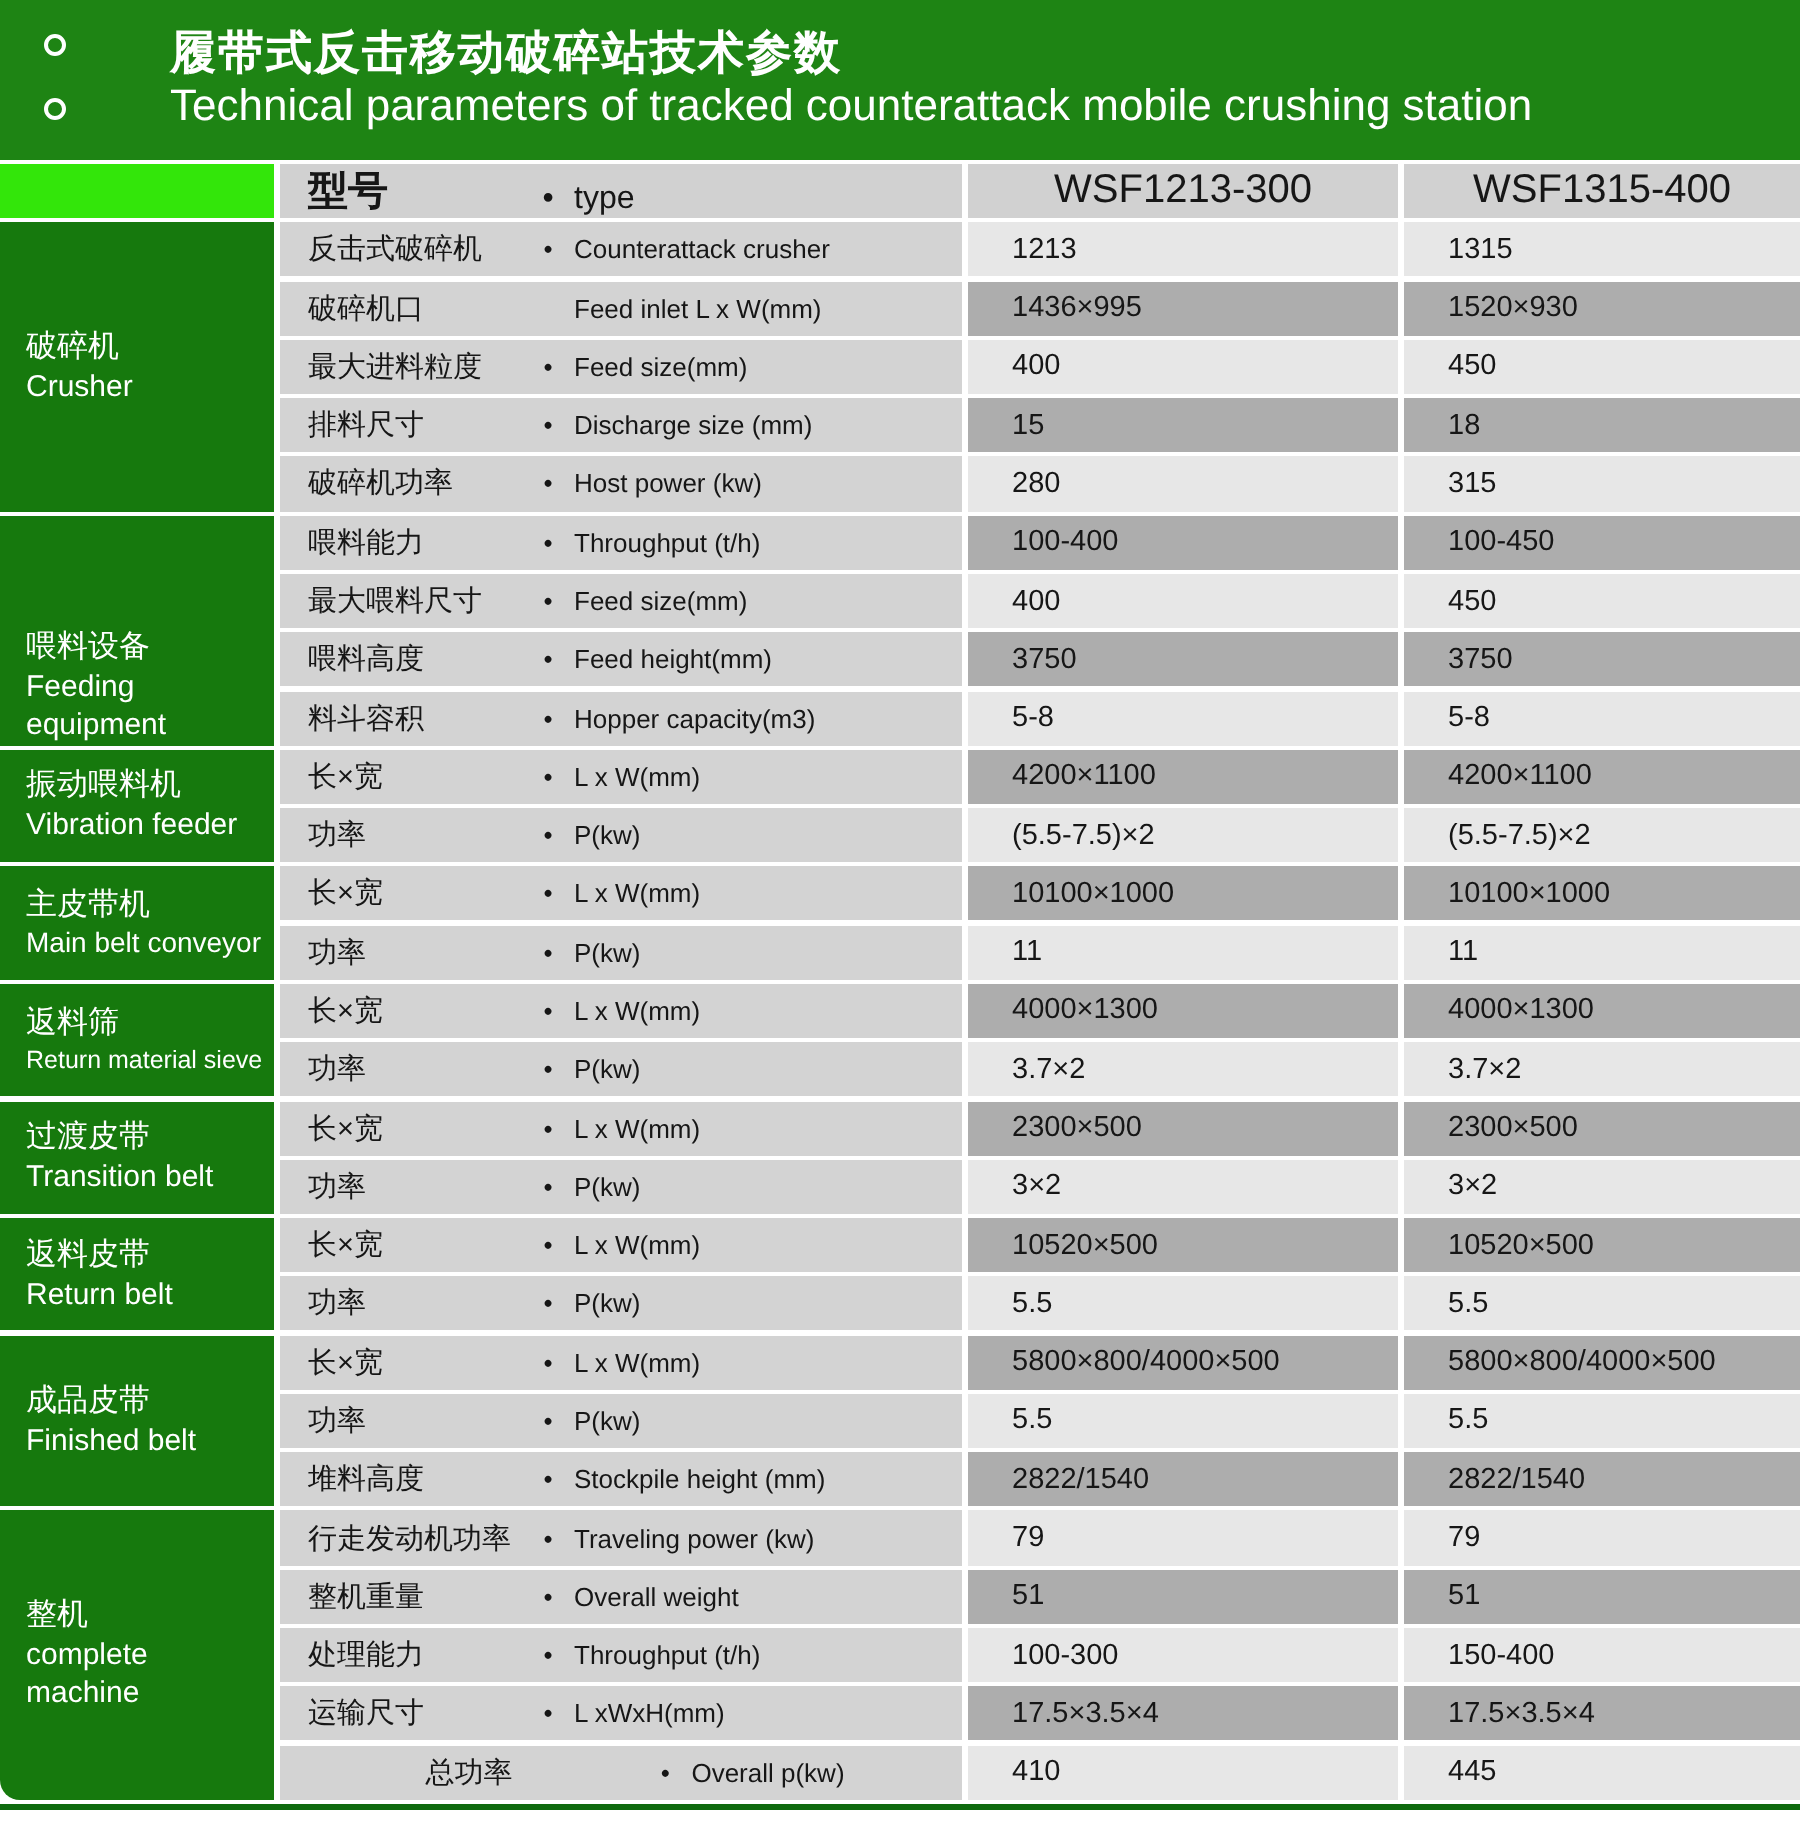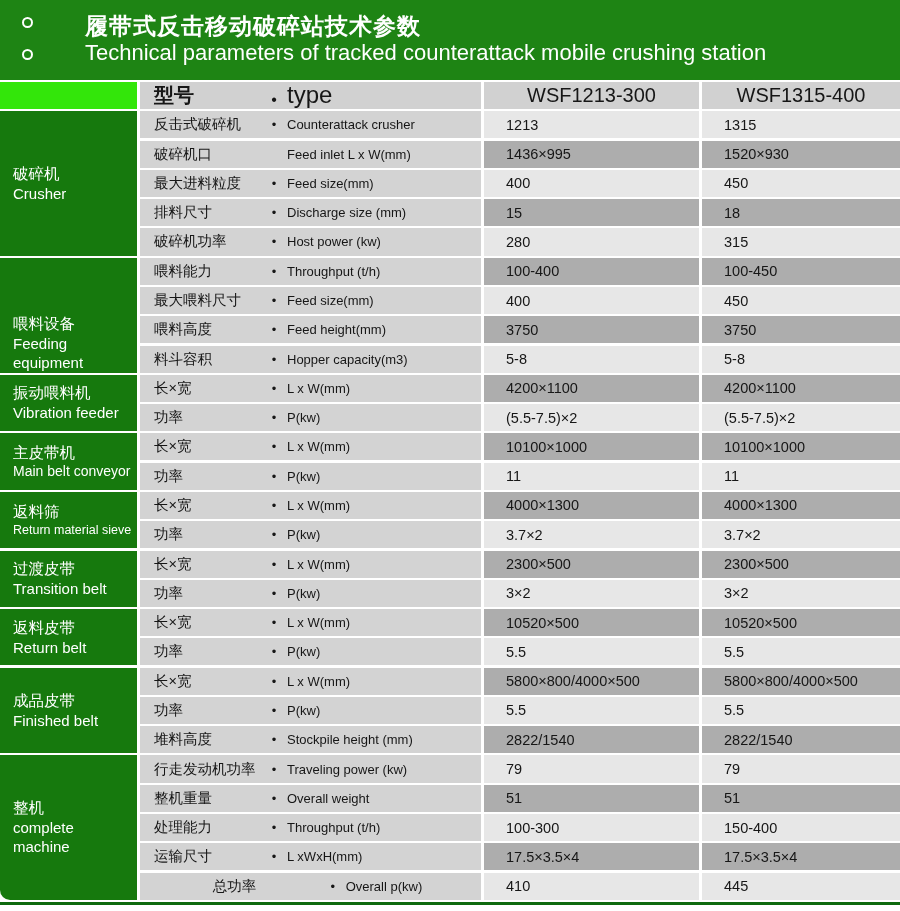--- a/index.html
+++ b/index.html
@@ -39,21 +39,21 @@
     column-gap:3px;
     grid-auto-rows:27.1px;
     row-gap:2.2px;
     width:900px;
   }
   .corner-cell{ grid-row:1; grid-column:1; background:var(--corner-lime); }
   .head-cell{ background:var(--head-gray); }
   .head-label{ grid-row:1; grid-column:2; display:flex; align-items:flex-end; padding-left:14px; }
   .head-label .zh{ width:107px; font-size:20px; font-weight:bold; }
   .head-label .bu{ width:26px; text-align:center; font-size:16px; }
-  .head-label .en{ font-size:24px; }
+  .head-label .en{ font-size:16px; }
   .head-model{ display:flex; align-items:center; justify-content:center; font-size:20px; font-weight:500; }
   .hm1{ grid-row:1; grid-column:3; } .hm2{ grid-row:1; grid-column:4; }
 
   .side-cell{
     grid-column:1; background:var(--sidebar-green); color:#ffffff;
     display:flex; flex-direction:column; justify-content:center;
     padding-left:13px; padding-right:4px; line-height:1.28;
   }
   .side-cell .side-zh{ font-size:15.5px; }
   .side-cell .side-en{ font-size:15px; }

